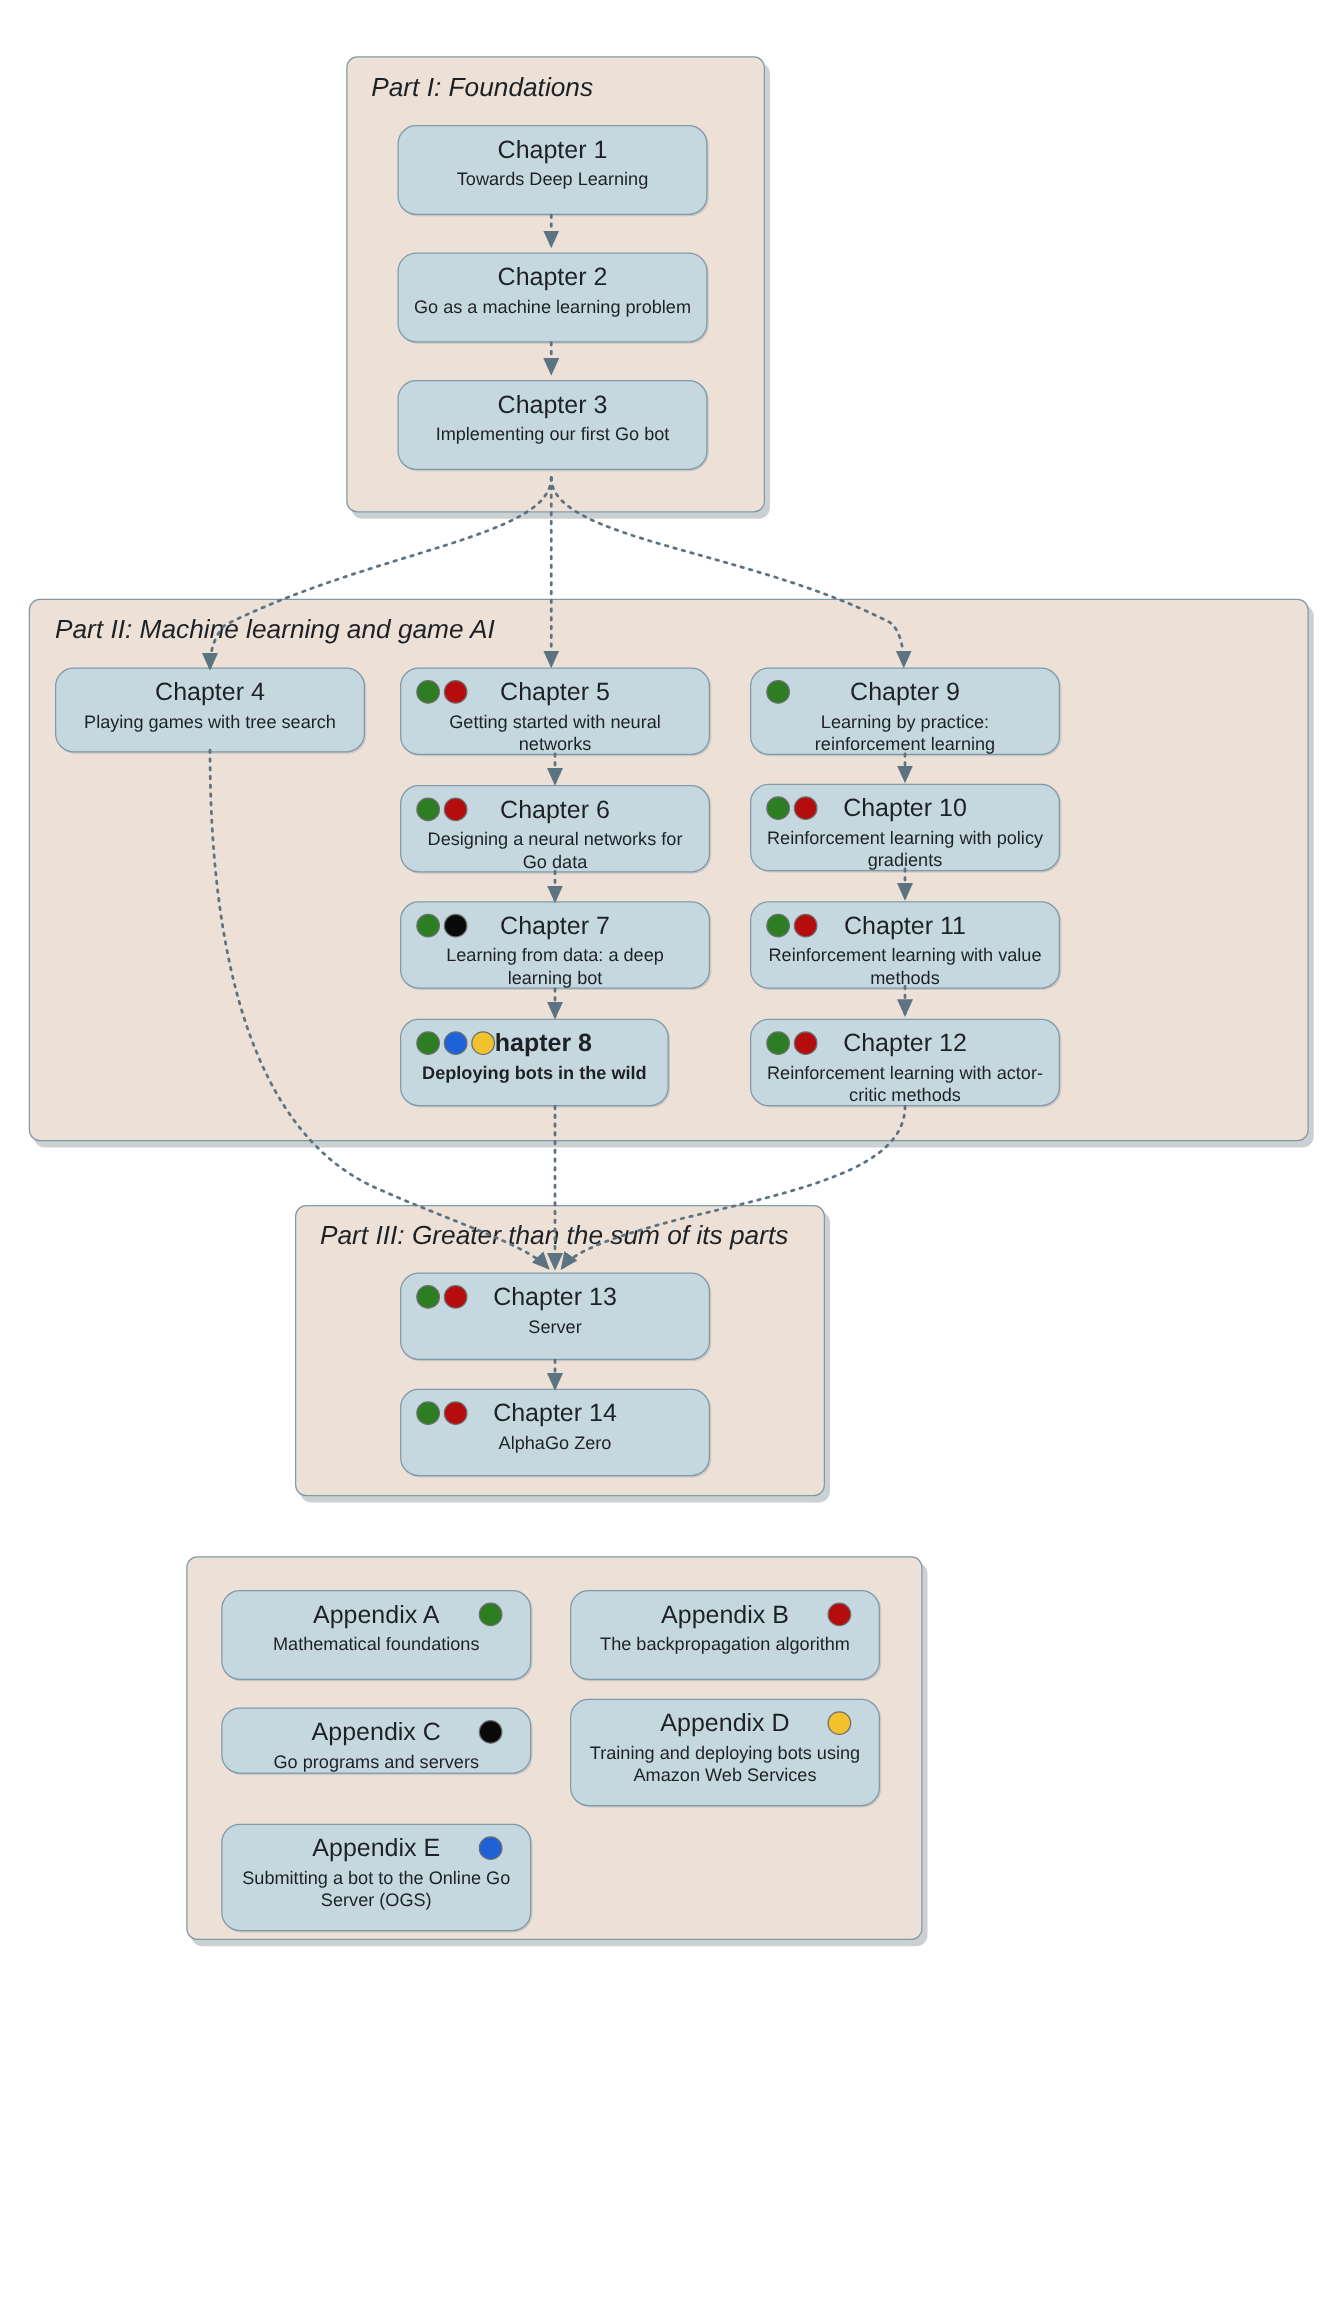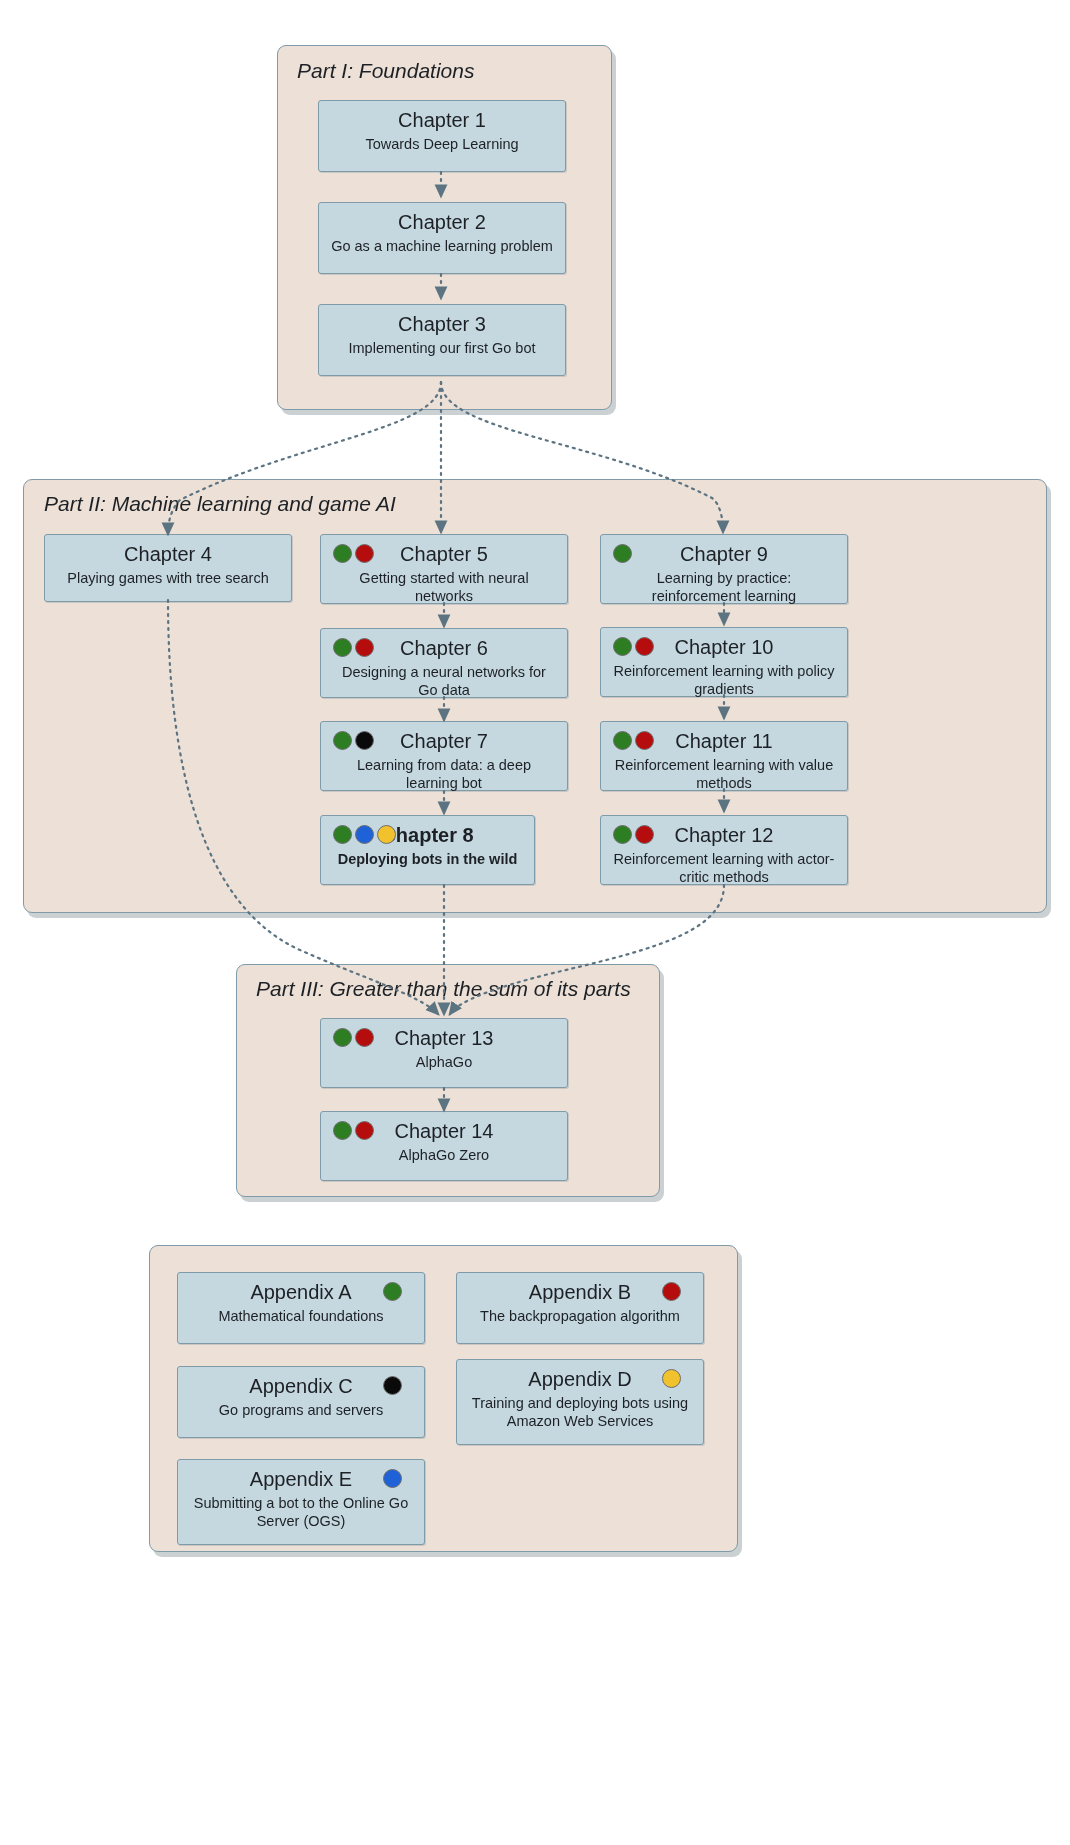--- a/index.html
+++ b/index.html
@@ -27,21 +27,21 @@
     color:#1d2125;
     white-space:nowrap;
     z-index:3;
   }
 
   
   .node{
     position:absolute;
     background:#c5d8e0;
     border:1.4px solid #7f9baa;
-    border-radius:3px;
+    border-radius:15px;
     box-shadow:1px 1px 0 0 rgba(140,150,155,0.35);
     z-index:4;
     box-sizing:border-box;
     display:flex;flex-direction:column;
     align-items:center;
     padding-top:6px;
   }
   .node .title{
     font-size:20px;
     line-height:26px;
@@ -209,21 +209,21 @@
 
   <div class="cluster" style="left:236px;top:964px;width:422px;height:231px;"></div>
   <div class="cluster-title" style="left:256px;top:977px;">Part III: Greater than the sum of its parts</div>
 
   <div class="node" style="left:320px;top:1018px;width:248px;height:70px;">
     <div class="dots">
       <span class="dot" style="background:#2d7d23"></span>
       <span class="dot" style="background:#b50d0d"></span>
     </div>
     <div class="title">Chapter 13</div>
-    <div class="subtitle">AlphaGo</div>
+    <div class="subtitle">Server</div>
   </div>
 
   <div class="node" style="left:320px;top:1111px;width:248px;height:70px;">
     <div class="dots">
       <span class="dot" style="background:#2d7d23"></span>
       <span class="dot" style="background:#b50d0d"></span>
     </div>
     <div class="title">Chapter 14</div>
     <div class="subtitle">AlphaGo Zero</div>
   </div>
@@ -239,21 +239,21 @@
   </div>
 
   <div class="node" style="left:456px;top:1272px;width:248px;height:72px;">
     <div class="dots right">
       <span class="dot" style="background:#b50d0d"></span>
     </div>
     <div class="title">Appendix B</div>
     <div class="subtitle">The backpropagation algorithm</div>
   </div>
 
-  <div class="node" style="left:177px;top:1366px;width:248px;height:72px;">
+  <div class="node" style="left:177px;top:1366px;width:248px;height:53px;">
     <div class="dots right">
       <span class="dot" style="background:#0a0a0a"></span>
     </div>
     <div class="title">Appendix C</div>
     <div class="subtitle">Go programs and servers</div>
   </div>
 
   <div class="node" style="left:177px;top:1459px;width:248px;height:86px;">
     <div class="dots right">
       <span class="dot" style="background:#1f62d8"></span>

